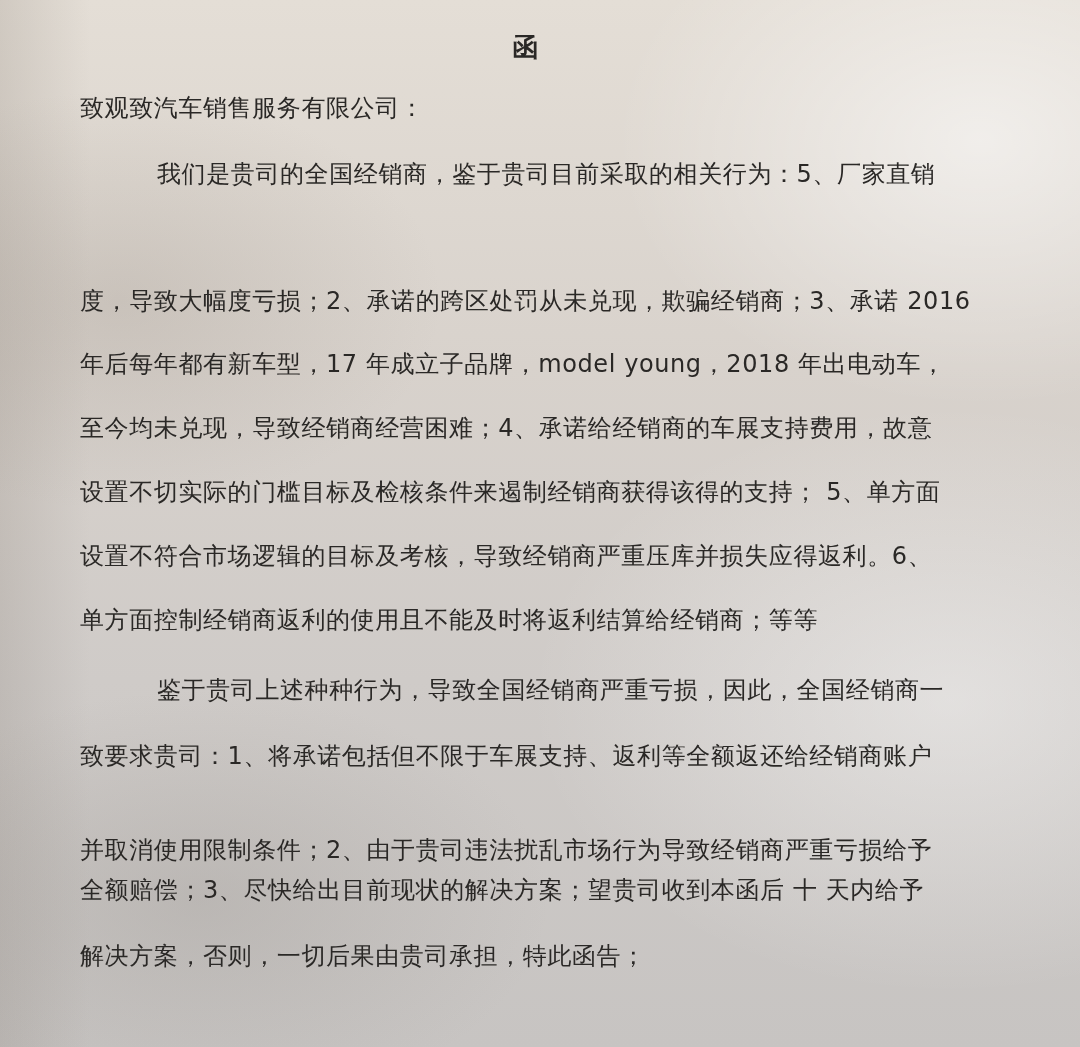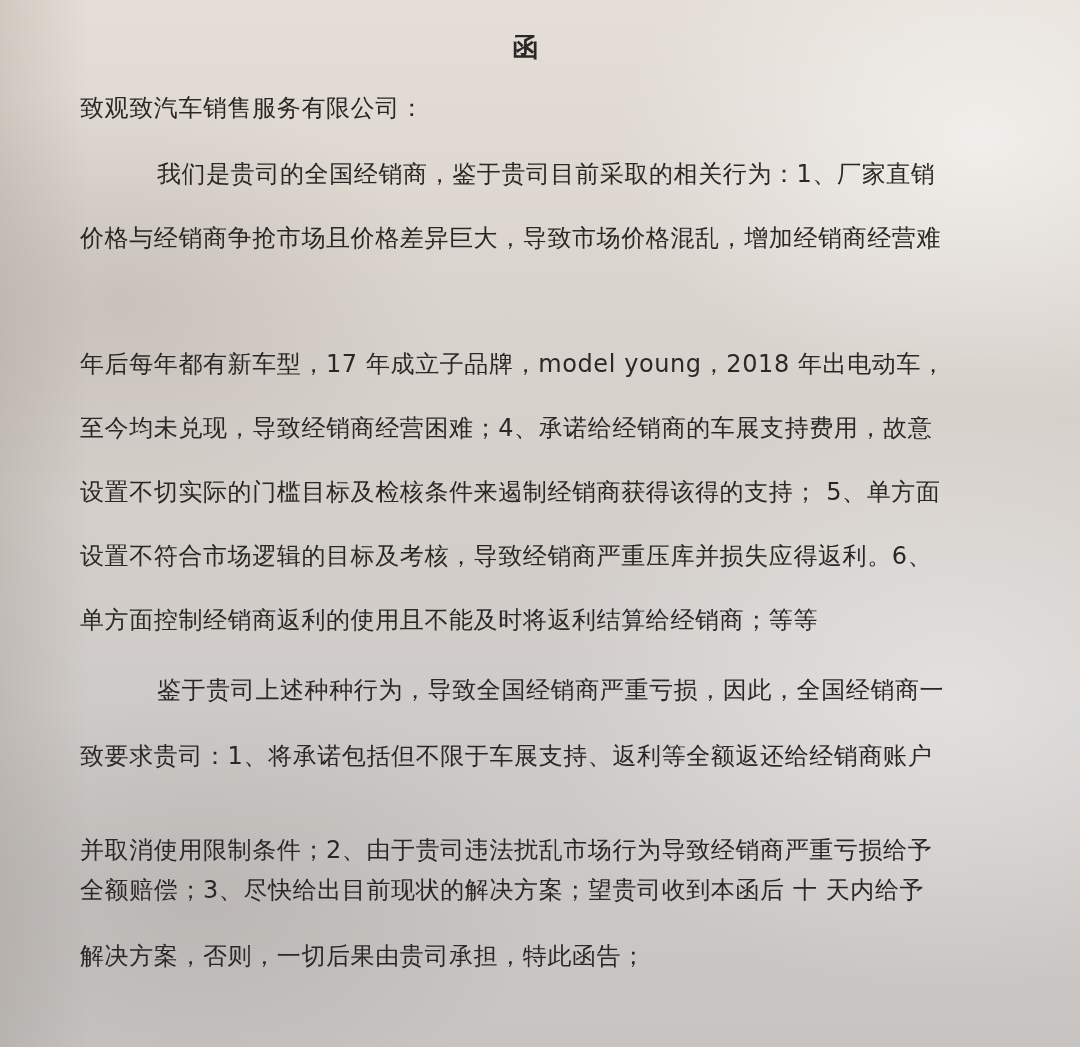--- a/index.html
+++ b/index.html
@@ -54,22 +54,22 @@
 </head>
 <body>
 
 <div class="shade-left"></div>
 
 <div class="page">
   <div class="title">函</div>
 
   <div class="line" style="top:92px;">致观致汽车销售服务有限公司：</div>
 
-  <div class="line indent" style="top:158px;">我们是贵司的全国经销商，鉴于贵司目前采取的相关行为：1、厂家直销</div>
-  <div class="line" style="top:222px;">价格与经销商争抢市场且价格差异巨大，导致市场价格混乱，增加经销商经营难</div>
+  <div class="line indent" style="top:158px;">我们是贵司的全国经销商，鉴于贵司目前采取的相关行为：5、厂家直销</div>
+  <div class="line" style="top:285px;">度，导致大幅度亏损；2、承诺的跨区处罚从未兑现，欺骗经销商；3、承诺 2016</div>
   <div class="line" style="top:348px;text-align:center;">年后每年都有新车型，17 年成立子品牌，model young，2018 年出电动车，</div>
   <div class="line" style="top:412px;">至今均未兑现，导致经销商经营困难；4、承诺给经销商的车展支持费用，故意</div>
   <div class="line" style="top:476px;">设置不切实际的门槛目标及检核条件来遏制经销商获得该得的支持； 5、单方面</div>
   <div class="line" style="top:540px;">设置不符合市场逻辑的目标及考核，导致经销商严重压库并损失应得返利。6、</div>
   <div class="line indent" style="top:674px;">鉴于贵司上述种种行为，导致全国经销商严重亏损，因此，全国经销商一</div>
 
   <div class="line" style="top:604px;">单方面控制经销商返利的使用且不能及时将返利结算给经销商；等等</div>
   <div class="line" style="top:740px;text-align:center;">致要求贵司：1、将承诺包括但不限于车展支持、返利等全额返还给经销商账户</div>
   <div class="line" style="top:834px;">并取消使用限制条件；2、由于贵司违法扰乱市场行为导致经销商严重亏损给予</div>
   <div class="line" style="top:874px;">全额赔偿；3、尽快给出目前现状的解决方案；望贵司收到本函后 十 天内给予</div>

